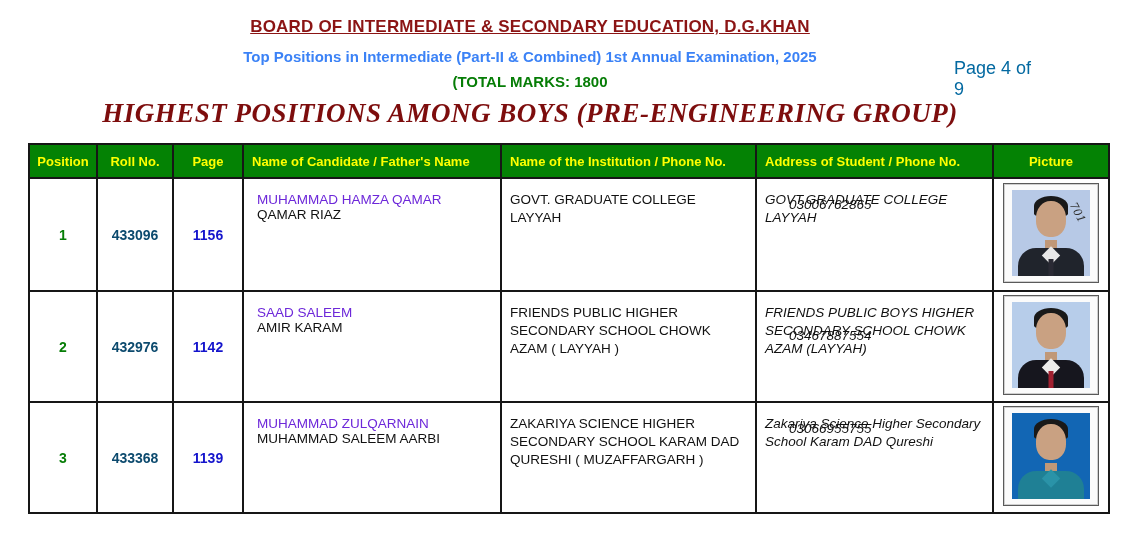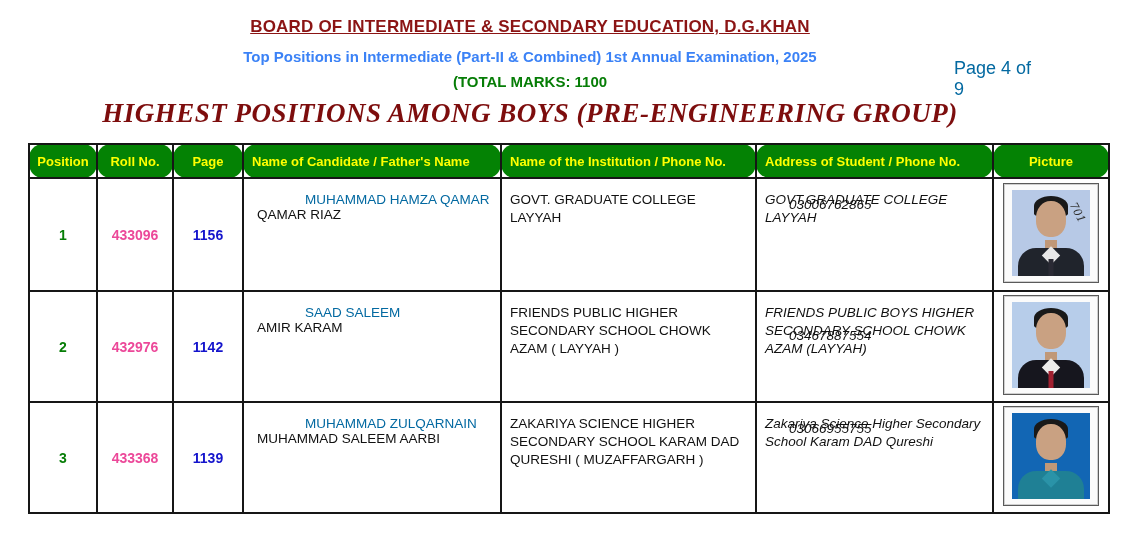--- a/index.html
+++ b/index.html
@@ -15,30 +15,30 @@
   .total-marks { margin-top:8px; font-size:15px; font-weight:bold; color:#067d06; }
   .group-title { margin-top:8px; font-size:27px; font-weight:bold; font-style:italic;
     color:#7d0d0d; font-family:"Liberation Serif", serif; letter-spacing:0.5px; }
   .page-indicator { position:absolute; left:954px; top:58px; font-size:18px; color:#0369a1; }
 
   
   table.results { position:absolute; left:28px; top:143px; width:1080px;
     border-collapse:collapse; table-layout:fixed; }
   .results th, .results td { border:2px solid #161616; }
   .results th { background:#048204; color:#ffff00; font-size:13px; font-weight:bold;
-    height:34px; padding:0 6px;border-radius:14px; }
+    height:34px; padding:0 6px; }
   th.al { text-align:left; padding-left:8px; }
   th.ac { text-align:center; }
   .results td { vertical-align:top; background:#fff; }
   td.c-pos   { text-align:center; vertical-align:middle; color:#067d06; font-weight:bold; font-size:14px; }
-  td.c-roll  { text-align:center; vertical-align:middle; color:#ec4899; font-weight:bold; font-size:14px; }
+  td.c-roll  { text-align:center; vertical-align:middle; color:#0c4a6e; font-weight:bold; font-size:14px; }
   td.c-marks { text-align:center; vertical-align:middle; color:#1414cc; font-weight:bold; font-size:14px;border-radius:29px; }
   .cell-inner { position:relative; height:100%; }
   td.c-name .cell-inner { padding:13px 8px 0 13px; }
-  .candidate { font-size:13.5px; color:#0369a1;margin-left:48px; }
+  .candidate { font-size:13.5px; color:#6d28d9; }
   .father { font-size:13.5px; color:#111; }
   td.c-inst .cell-inner { padding:12px 14px 0 8px; font-size:13.5px; color:#111; line-height:1.32; }
   td.c-addr .cell-inner { padding:12px 0 0 8px; font-size:13.5px; color:#111; line-height:1.32;font-style:italic; }
   .phone { position:absolute; left:32px; bottom:13px; font-size:13.5px; color:#111; }
 
   
   td.c-pic { vertical-align:middle; text-align:center; }
   .photo-frame { display:inline-block; width:96px; height:100px; background:#fbfbfb;
     border:1px solid #5a5a5a; box-shadow:0 0 0 1px #cfcfcf inset; position:relative; }
   .photo { position:absolute; left:8px; right:8px; top:6px; bottom:6px;
@@ -60,21 +60,21 @@
     font-family:"DejaVu Serif", serif; }
 </style>
 </head>
 <body>
 
 <div class="page">
 
   <div class="head-center">
     <div class="board-title">BOARD OF INTERMEDIATE &amp; SECONDARY EDUCATION, D.G.KHAN</div>
     <div class="subtitle">Top Positions in Intermediate (Part-II &amp; Combined) 1st Annual Examination, 2025</div>
-    <div class="total-marks">(TOTAL MARKS:  1100</div>
+    <div class="total-marks">(TOTAL MARKS:  1800</div>
     <div class="group-title">HIGHEST POSITIONS AMONG BOYS (PRE-ENGINEERING GROUP)</div>
   </div>
   <div class="page-indicator">Page 4 of 9</div>
 
   <table class="results">
     <colgroup>
       <col style="width:68px">
         <col style="width:76px">
         <col style="width:70px">
       <col style="width:258px">

